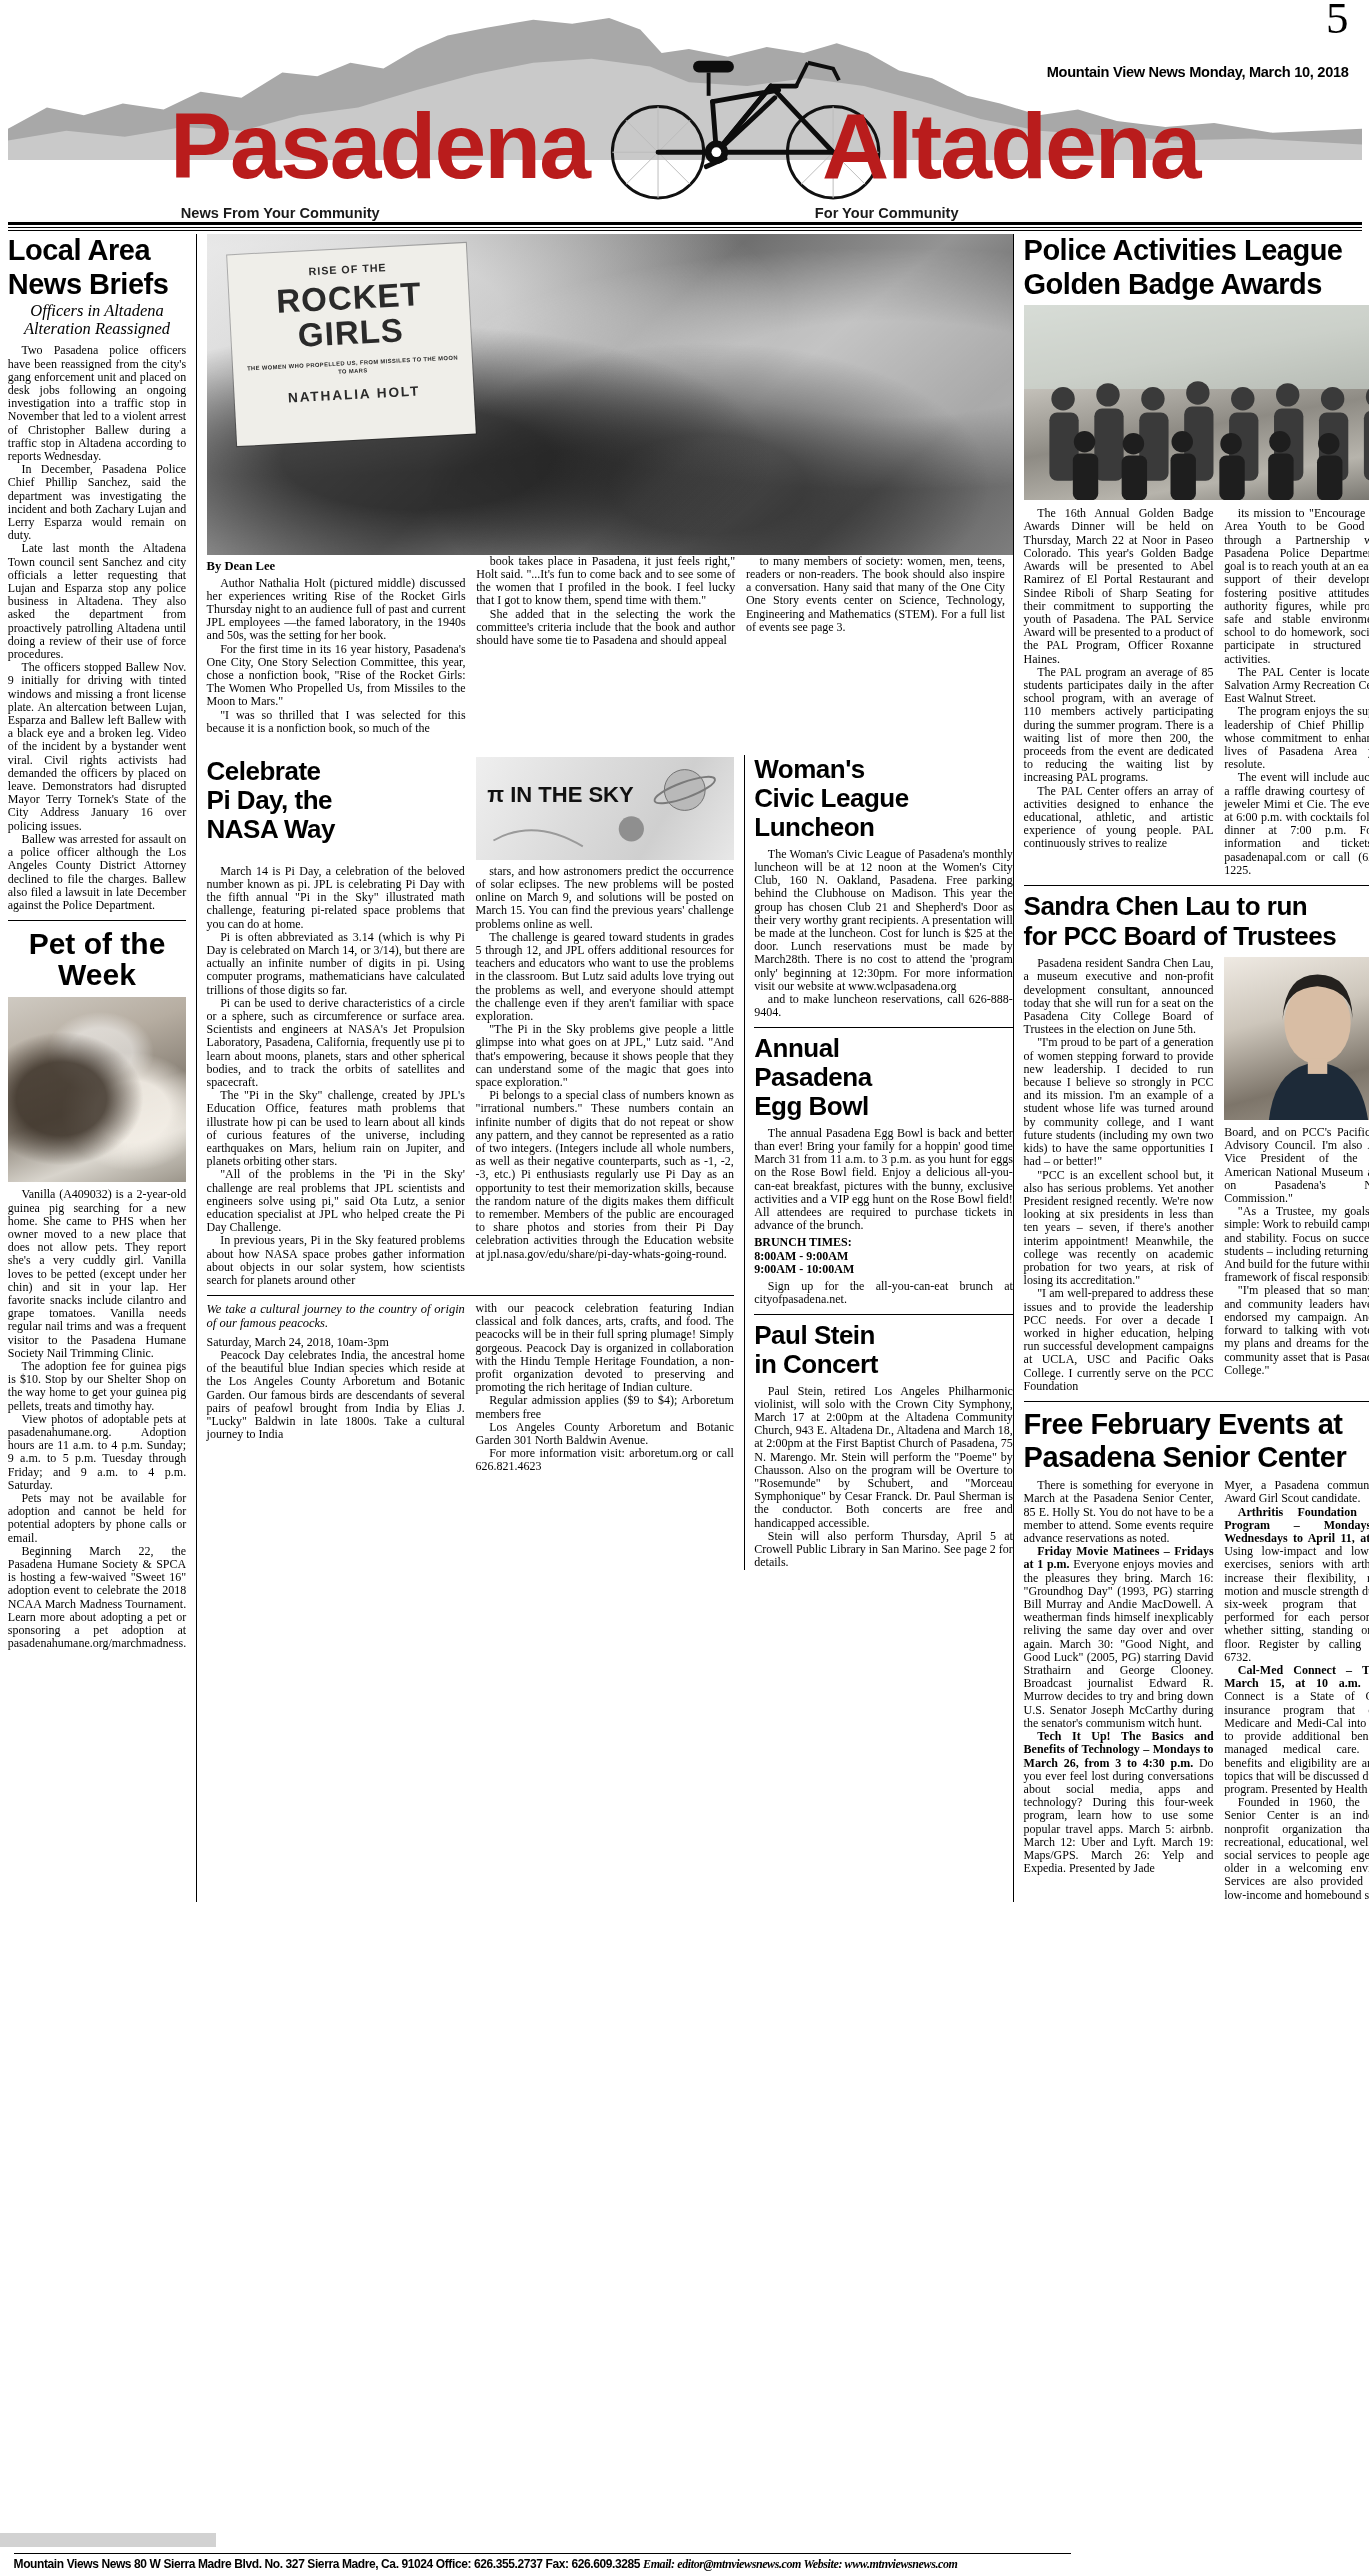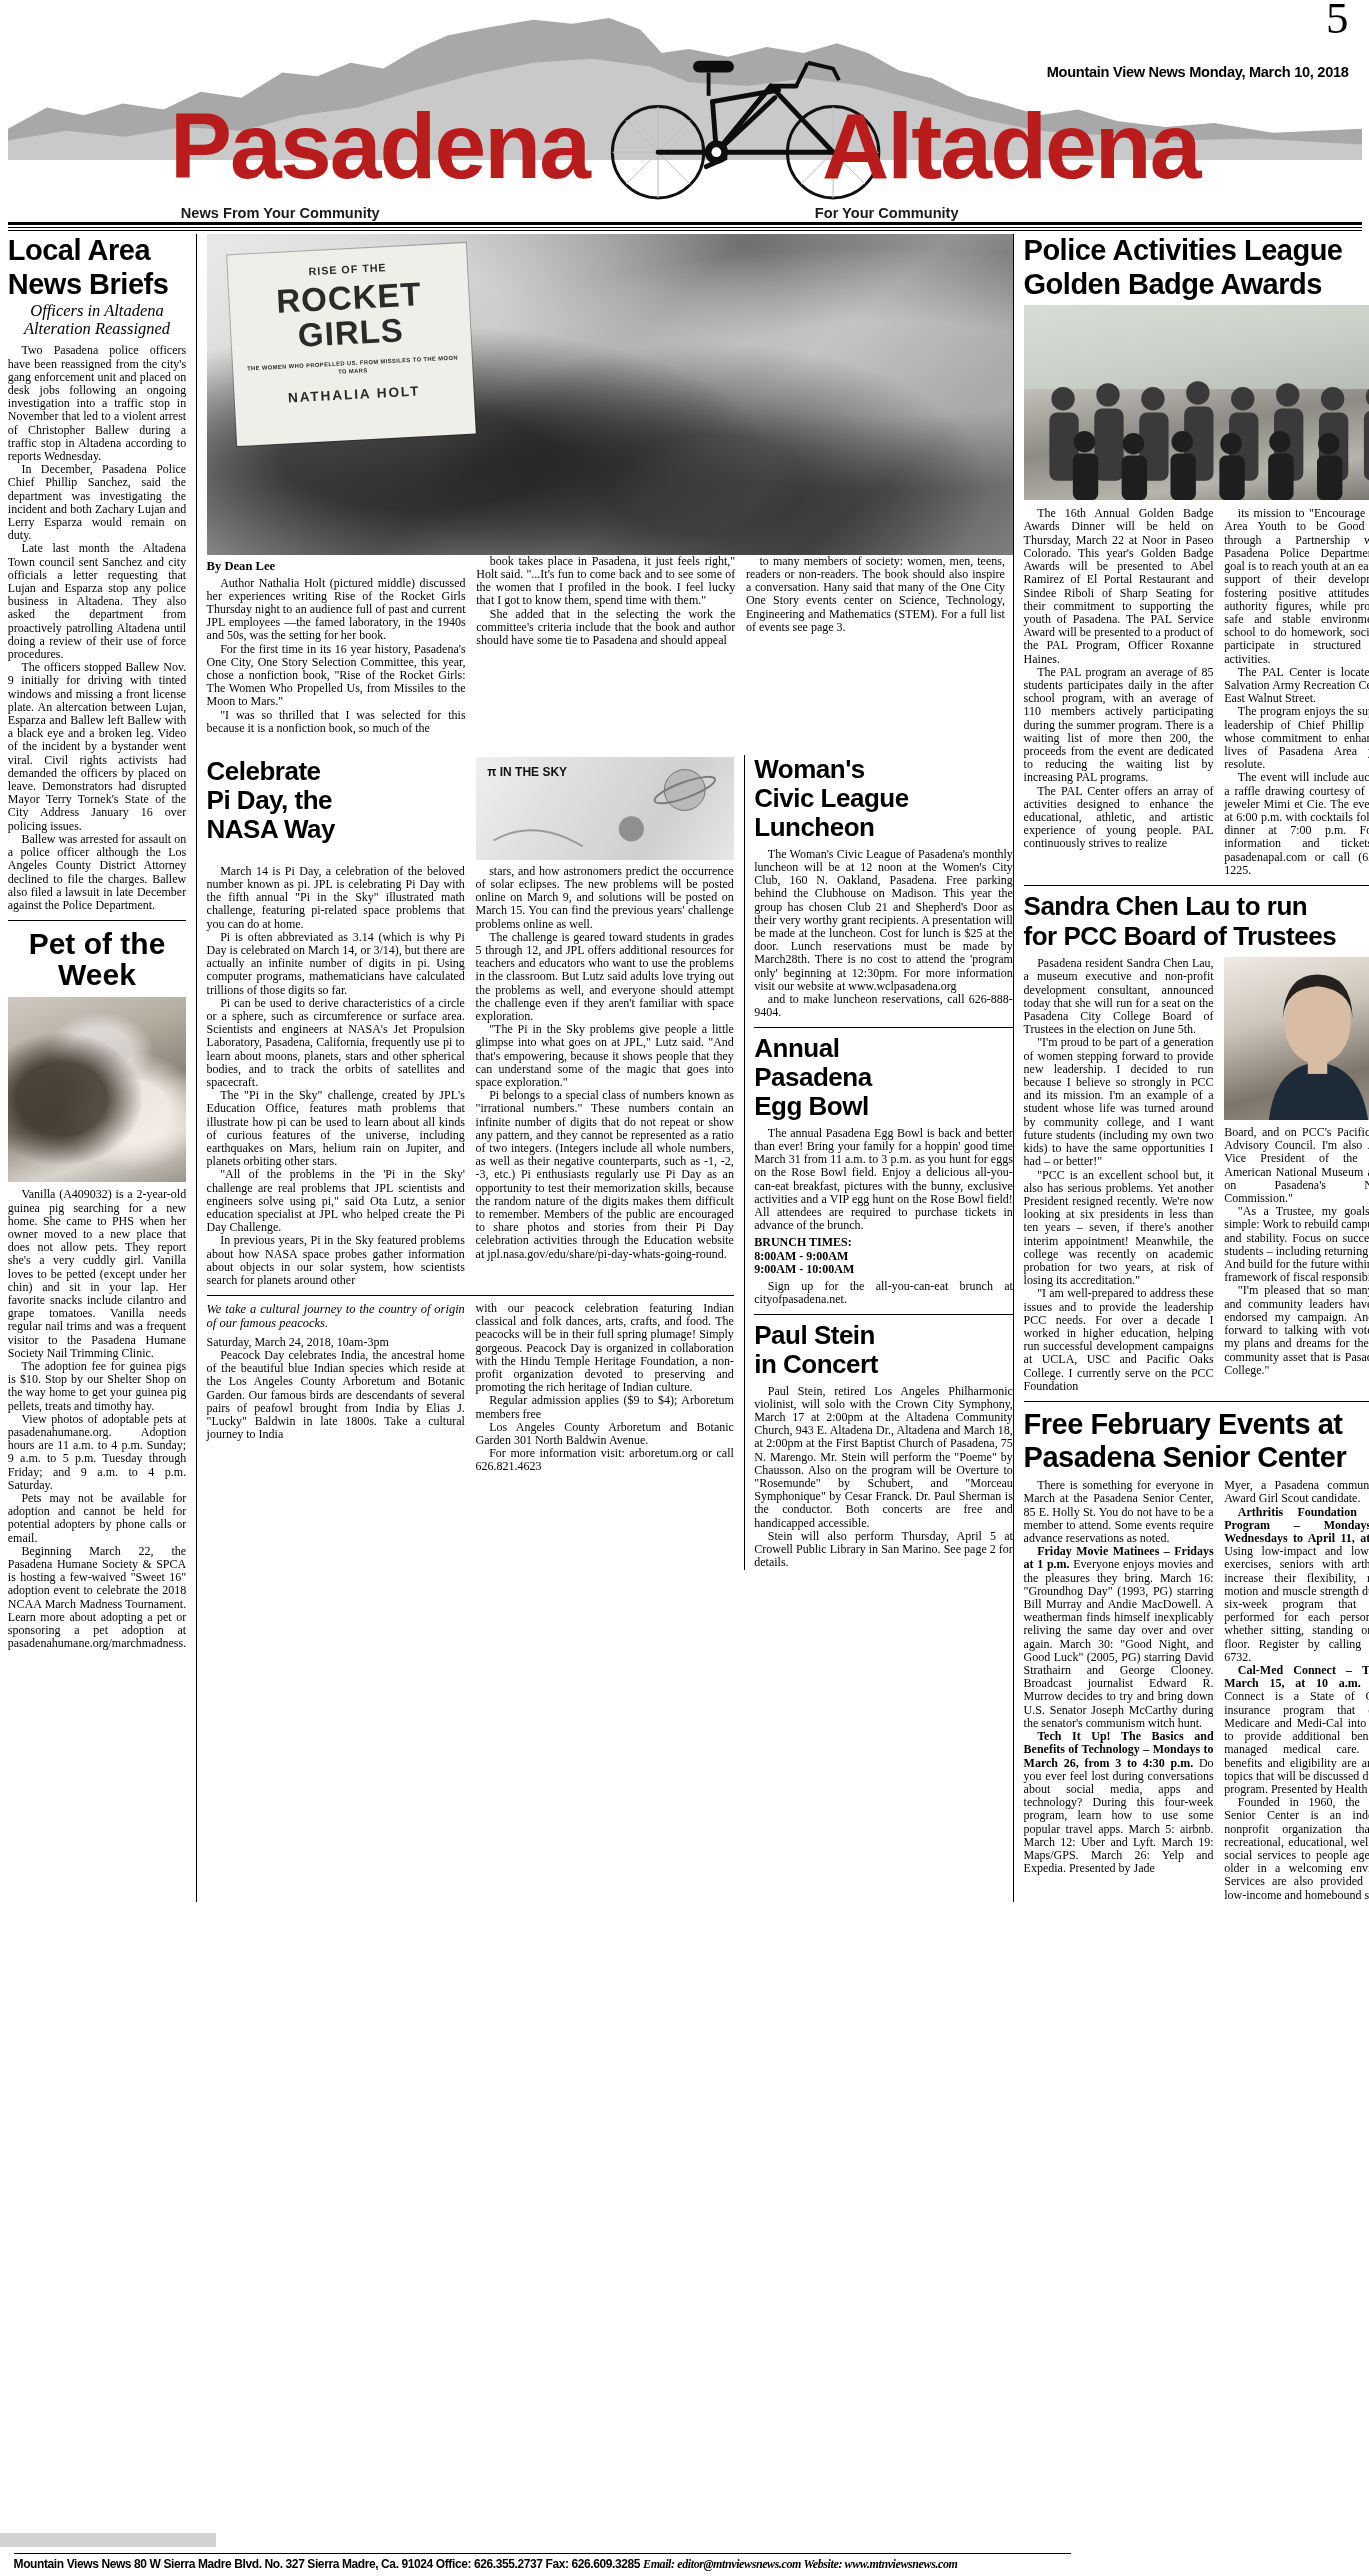--- a/index.html
+++ b/index.html
@@ -304,21 +304,21 @@
         <div style="width:537px;padding-right:9.7px">
           <div class="flexrow" style="gap:10.7px">
             <div style="width:259px">
               <h2 class="hl" style="white-space:pre-line;margin-top:1.9px">Celebrate
 Pi Day, the
 NASA Way</h2>
             </div>
             <div style="width:259px">
               <div class="photo" style="height:103px;margin-top:1.9px">
                 <div class="ph-inner" style="background:linear-gradient(120deg,#efefef 0%,#dcdcdc 40%,#cfcfcf 70%,#e8e8e8 100%)"></div>
-                <div style="position:absolute;left:11.7px;top:8px;font-family:'Liberation Sans',sans-serif;font-weight:700;font-size:12px;color:#111">π IN THE SKY</div>
+                <div style="position:absolute;left:11.7px;top:25px;font-family:'Liberation Sans',sans-serif;font-weight:700;font-size:22px;color:#111">π IN THE SKY</div>
                 <svg viewBox="0 0 266 106" style="position:absolute;inset:0">
                   <circle cx="215" cy="34" r="21" fill="#b9b9b9" stroke="#6e6e6e"></circle>
                   <circle cx="160" cy="74" r="13" fill="#8f8f8f"></circle>
                   <ellipse cx="215" cy="34" rx="33" ry="8" fill="none" stroke="#7a7a7a" stroke-width="2" transform="rotate(-20 215 34)"></ellipse>
                   <path d="M18,86 Q60,62 110,92" fill="none" stroke="#9a9a9a" stroke-width="2"></path>
                 </svg>
               </div>
             </div>
           </div>
 

